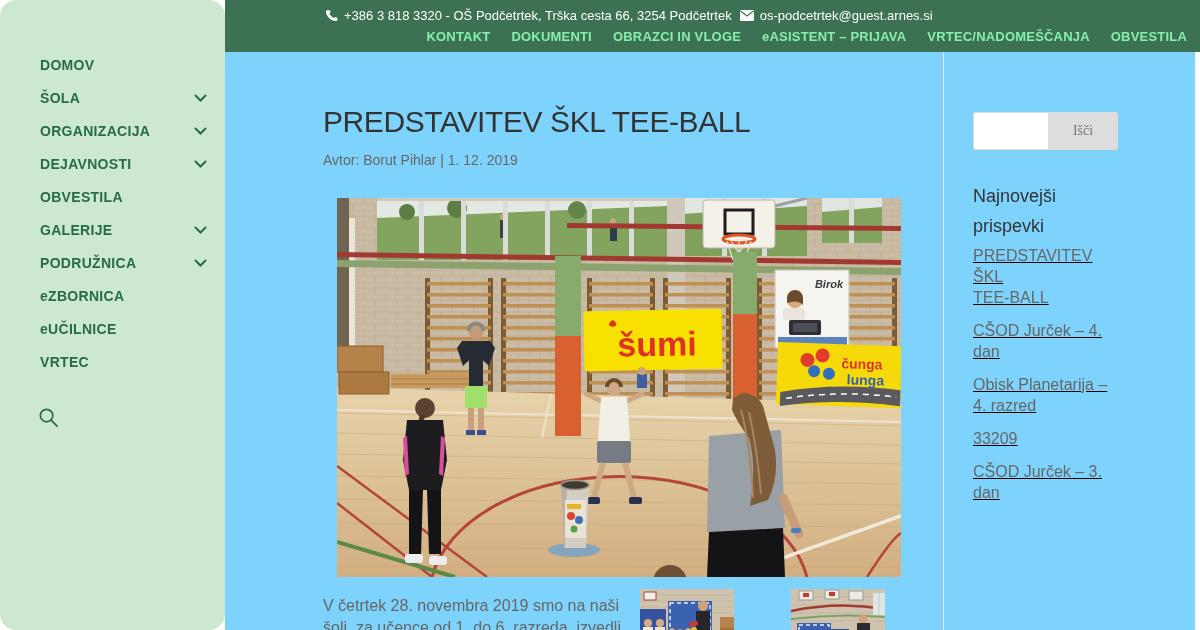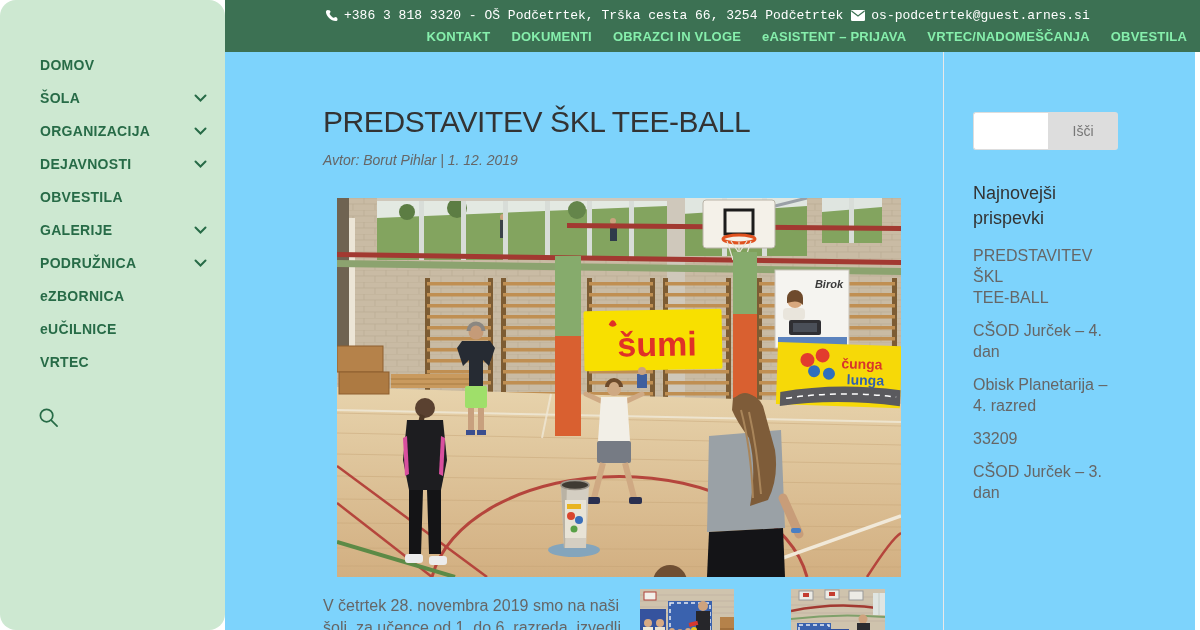--- a/index.html
+++ b/index.html
@@ -3,21 +3,21 @@
 <meta charset="utf-8">
 <style>
   html,body{margin:0;padding:0;}
   body{width:1200px;height:630px;overflow:hidden;background:#fff;
        font-family:"Liberation Sans",sans-serif;-webkit-font-smoothing:antialiased;}
   .page{position:relative;width:1200px;height:630px;overflow:hidden;background:#fff;}
 
   
   .topbar{position:absolute;left:225px;top:0;width:975px;height:52px;background:#3c7153;z-index:1;}
   .topbar-contact{position:absolute;left:100px;top:8px;display:flex;align-items:center;
-                  font-size:13px;color:#ffffff;white-space:nowrap;font-family:Liberation Mono, monospace;}
+                  font-size:13px;color:#ffffff;white-space:nowrap;}
   .topbar-contact .txt{margin-left:6px;}
   .topbar-contact .mail-group{display:flex;align-items:center;margin-left:8px;}
   .topbar-contact a{color:#ffffff;text-decoration:none;margin-left:6px;}
   .topbar-nav{position:absolute;right:13px;top:29px;display:flex;gap:21px;font-size:13px;font-weight:600;}
   .topbar-nav a{color:#86efac;text-decoration:none;white-space:nowrap;letter-spacing:.2px;}
 
   
   .sidebar{position:absolute;left:0;top:0;width:225px;height:630px;background:#cde8d1;z-index:2;border-radius:16px;}
   .sidebar ul{list-style:none;margin:0;padding:55px 28px 0 40px;}
   .sidebar li{position:relative;margin-bottom:12px;}
@@ -25,38 +25,38 @@
                      line-height:21px;text-decoration:none;letter-spacing:.3px;padding-right:18px;}
   .sidebar .chev{position:absolute;right:-10px;top:6px;width:13px;height:9px;}
   .side-search{background:none;border:none;margin:22px 0 0 38px;padding:0;cursor:pointer;}
 
   
   .content{position:absolute;left:225px;top:52px;width:970px;height:578px;background:#7dd3fc;overflow:hidden;}
   .v-sep{position:absolute;left:718px;top:0;width:1px;height:578px;background:#e8e8e8;}
 
   .article{position:absolute;left:98px;top:52px;width:620px;}
   .post-title{margin:0;font-size:30px;line-height:36px;font-weight:500;color:#333;letter-spacing:-.4px;}
-  .post-meta{margin:12px 0 0 0;font-size:14px;line-height:17px;color:#666;font-style:italic;}
+  .post-meta{margin:12px 0 0 0;font-size:14px;line-height:17px;color:#666;}
   .post-figure{margin:29px 0 0 14px;width:564px;height:379px;}
   .post-figure svg{display:block;}
   .body-row{position:relative;margin-top:14px;width:578px;height:120px;}
   .body-row p{margin:0;width:304px;font-size:16px;line-height:22px;color:#666;padding-top:4px;}
   .gallery{position:absolute;left:317px;top:-2px;display:flex;gap:57px;}
   .thumb{width:94px;height:80px;}
 
   
   .right-sidebar{position:absolute;left:748px;top:60px;width:148px;}
   .searchbox{display:flex;height:38px;}
   .searchbox input{width:62px;height:36px;border:1px solid #ddd;border-right:none;
                    border-radius:3px 0 0 3px;outline:none;padding:0 6px;font-size:14px;color:#333;}
   .searchbox button{width:70px;height:38px;border:none;background:#ddd;color:#777;
                     font-size:14px;border-radius:0 3px 3px 0;cursor:pointer;
-                    font-family:Liberation Sans, sans-serif;}
-  .widget-title{margin:31px 0 0 0;font-size:18px;line-height:25px;font-weight:400;color:#333;}
-  .recent-list{list-style:none;margin:14px 0 0 0;padding:0;}
+                    font-family:Liberation Serif, serif;}
+  .widget-title{margin:31px 0 0 0;font-size:18px;line-height:30px;font-weight:400;color:#333;}
+  .recent-list{list-style:none;margin:4px 0 0 0;padding:0;text-decoration:underline;}
   .recent-list li{margin-bottom:12px;}
   .recent-list a{color:#666;font-size:16px;line-height:21px;text-decoration:none;white-space:pre-line;}
 
   svg text{font-family:"Liberation Sans",sans-serif;}
 </style>
 </head>
 <body>
 
 <div class="page">
 

